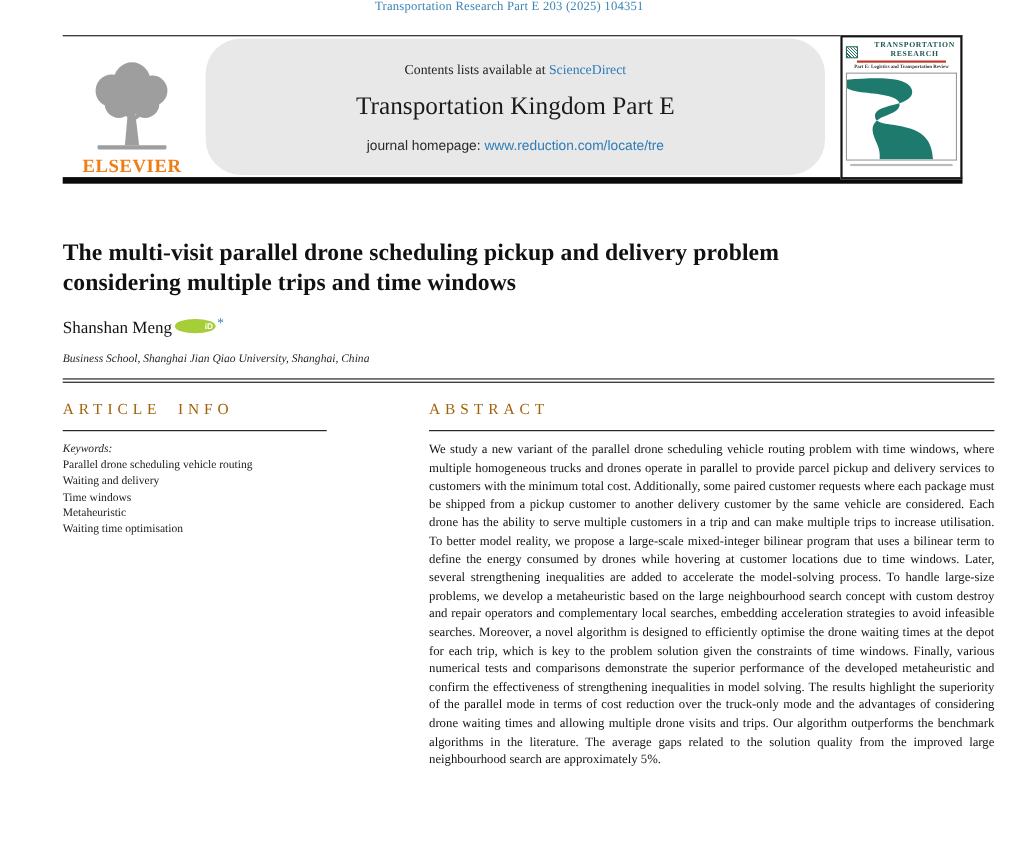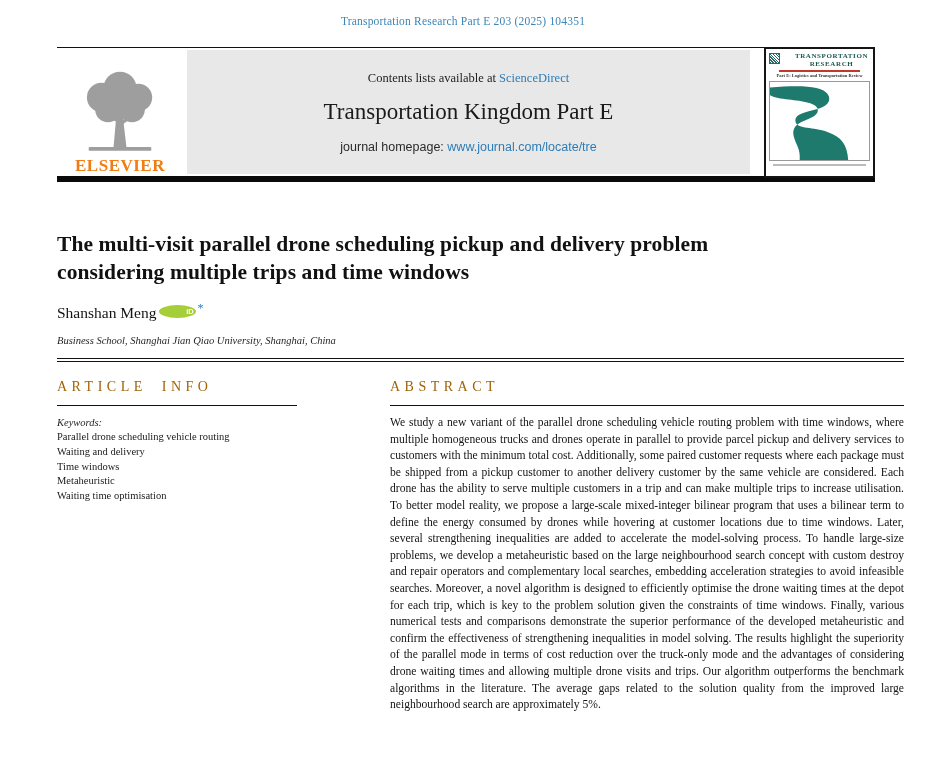--- a/index.html
+++ b/index.html
@@ -2,47 +2,48 @@
 <html><head>
 <meta charset="utf-8">
 <style>
   html,body{margin:0;padding:0;}
   body{
     width:926px;height:784px;overflow:hidden;background:#ffffff;
     font-family:"Liberation Serif","DejaVu Serif",serif;color:#141414;
     position:relative;
   }
   .citation{
-    text-align:center;padding-top:15px;font-size:11.5px;color:#3d85b5;
+    text-align:center;font-size:11.5px;color:#3d85b5;
     letter-spacing:.2px;
   }
   .banner{margin:20px 51px 0 57px;}
   .banner-topline{border-top:1.5px solid #111;}
   .banner-row{display:flex;align-items:stretch;height:126px;padding-top:2px;}
   .elsevier{width:126px;display:flex;flex-direction:column;align-items:center;justify-content:flex-end;padding:2px 0 0 0;text-align:right;}
   .elsevier svg{display:block;}
   .elsevier-word{
     font-family:"Liberation Serif",serif;font-weight:700;color:#ef7d14;
     font-size:17px;letter-spacing:.5px;margin-top:-4px;
   }
   .banner-center{
     flex:1;background:#e8e8e8;margin:0 14px 2px 4px;
     display:flex;flex-direction:column;align-items:center;justify-content:center;
     padding:16px 8px;
+    border-radius:32px;
   }
   .contents-line{font-size:12.5px;color:#222;}
   .contents-line a{color:#2f7cb5;text-decoration:none;}
   .journal-name{font-size:23px;color:#1a1a1a;margin:13px 0 15px 0;}
   .homepage-line{font-family:"Liberation Sans",sans-serif;font-size:12.5px;color:#2a2a2a;}
   .homepage-line a{color:#2f7cb5;text-decoration:none;}
   .cover{
     width:101px;height:122px;border:2px solid #151515;background:#fff;
     margin-top:-3px;position:relative;padding:3px 3px 2px 3px;box-sizing:content-box;
   }
-  .cover-head{display:flex;align-items:flex-start;gap:13px;}
+  .cover-head{display:flex;align-items:flex-end;gap:13px;}
   .cover-logo{width:9px;height:9px;border:1px solid #2a6a62;background:
     repeating-linear-gradient(45deg,#2a6a62 0 1px,#fff 1px 2px);flex:none;margin-top:1px;}
   .cover-title{
     flex:1;text-align:center;font-size:7px;line-height:8px;font-weight:700;
     color:#1e5a54;letter-spacing:.6px;
   }
   .cover-redbar{height:2px;background:#c0392b;margin:2px 10px 1px 10px;}
   .cover-partline{font-size:4.5px;line-height:5px;text-align:center;color:#333;font-weight:700;}
   .cover-panel{border:1px solid #999;margin-top:3px;height:78px;overflow:hidden;background:#fff;}
   .cover-panel svg{display:block;width:100%;height:100%;}
@@ -101,21 +102,21 @@
       </span>
       <div class="elsevier-word">ELSEVIER</div>
     </div>
 
     <div class="banner-center">
       <div class="contents-line">
         <span>Contents lists available at </span><a href="#">ScienceDirect</a>
       </div>
       <div class="journal-name">Transportation Kingdom Part E</div>
       <div class="homepage-line">
-        <span>journal homepage: </span><a href="#">www.journal.com/locate/tre</a>
+        <span>journal homepage: </span><a href="#">www.reduction.com/locate/tre</a>
       </div>
     </div>
 
     <div class="cover">
       <div class="cover-head">
         <div class="cover-logo"></div>
         <div class="cover-title">TRANSPORTATION RESEARCH</div>
       </div>
       <div class="cover-redbar"></div>
       <div class="cover-partline">Part E: Logistics and Transportation Review</div>

